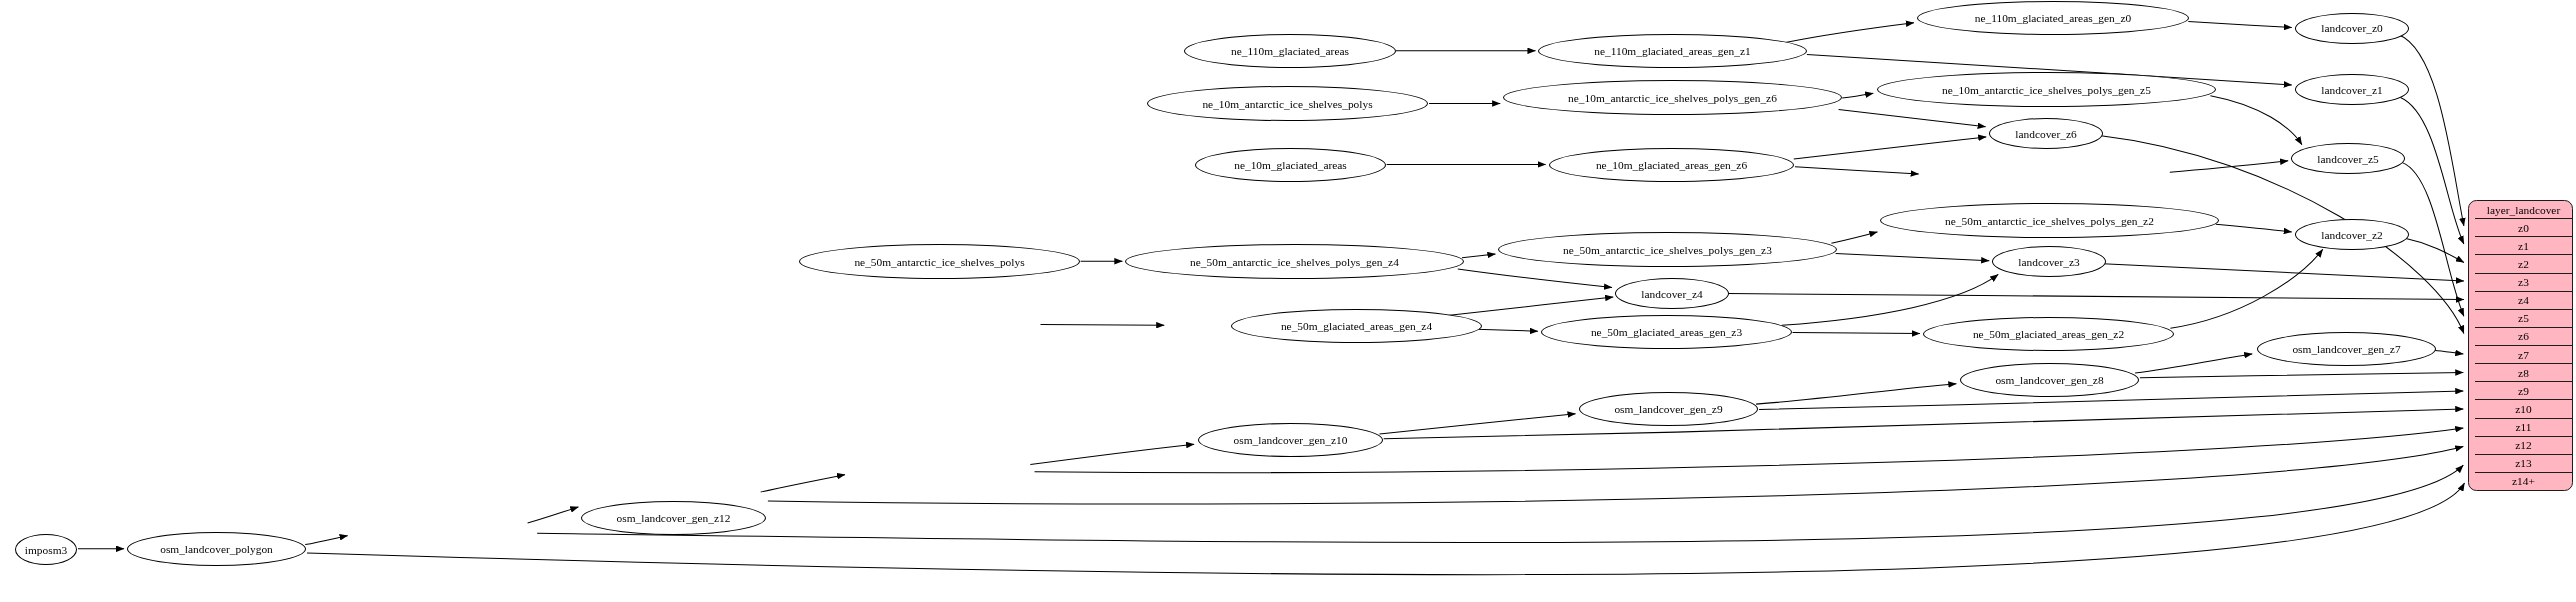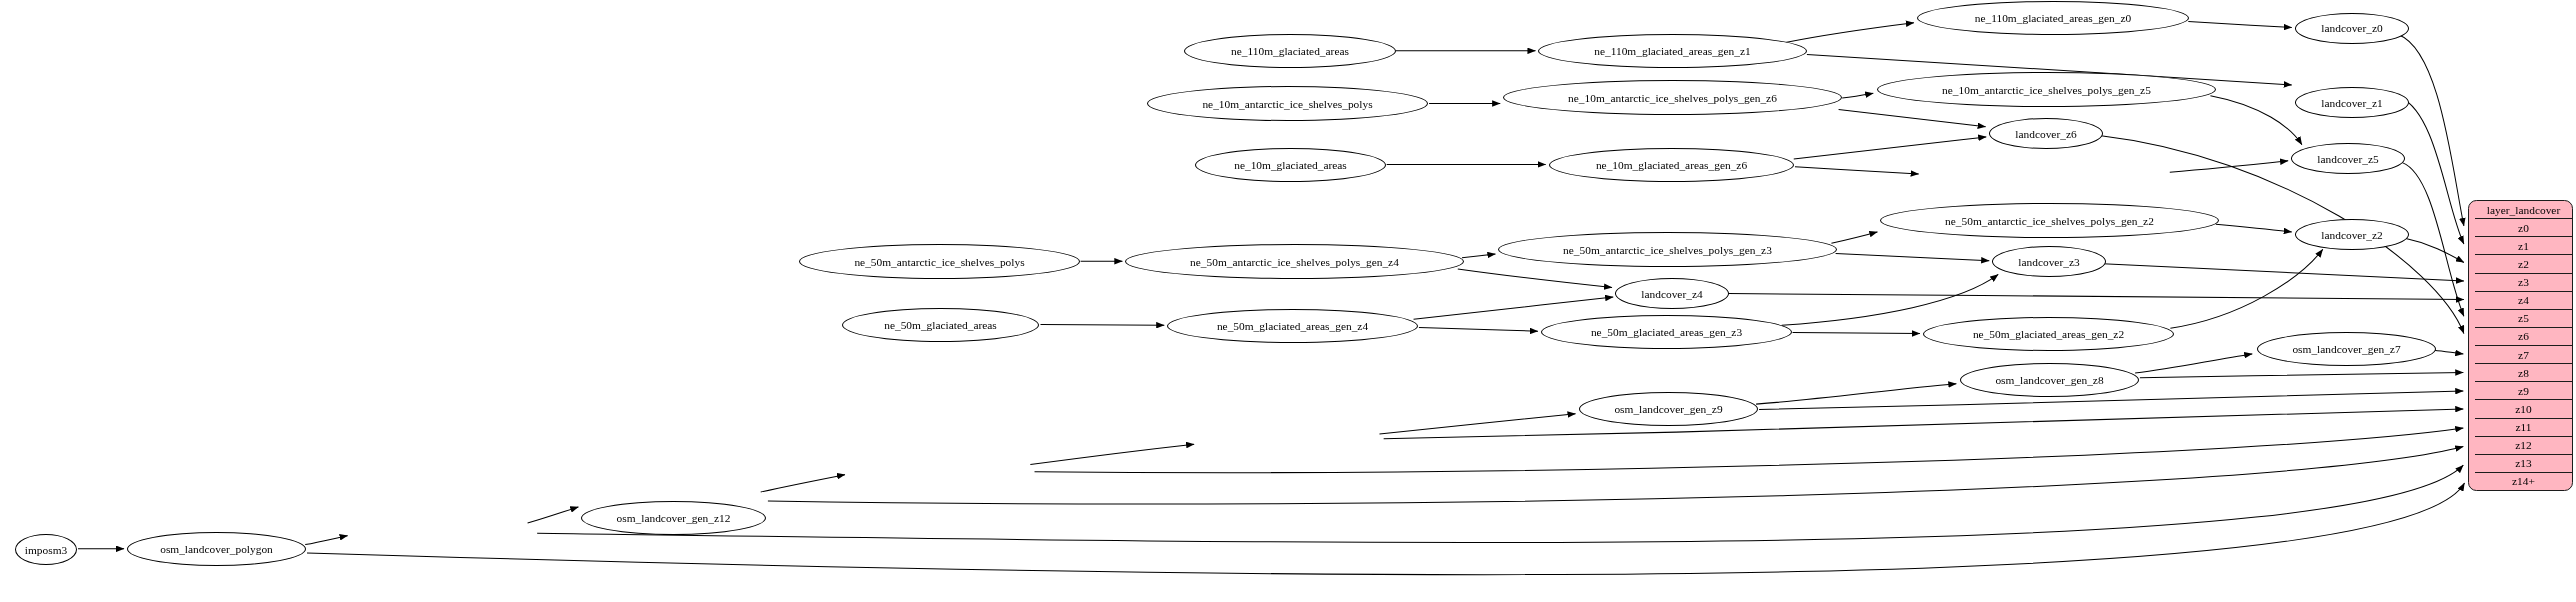--- a/index.html
+++ b/index.html
@@ -104,47 +104,47 @@
       <path d="M2999,266 C3110,254 3215,241 3321,229" marker-end="url(#arrow)"></path>
       <path d="M3628,288 C3695,283 3762,276 3826,269" marker-end="url(#arrow)"></path>
       <path d="M4017,272 C4072,293 4088,455 4120,529" marker-end="url(#arrow)"></path>
       <path d="M3513,227 C3810,262 4075,440 4120,558" marker-end="url(#arrow)"></path>
     </g>
   </svg>
 
   <div class="nd" style="left:15px;top:534px;width:62px;height:31px">imposm3</div>
   <div class="nd" style="left:127px;top:532px;width:179px;height:34px">osm_landcover_polygon</div>
   <div class="nd" style="left:581px;top:501px;width:185px;height:34px">osm_landcover_gen_z12</div>
+  <div class="nd" style="left:1198px;top:423px;width:185px;height:34px">osm_landcover_gen_z10</div>
   <div class="nd" style="left:1579px;top:392px;width:179px;height:34px">osm_landcover_gen_z9</div>
   <div class="nd" style="left:1960px;top:363px;width:179px;height:34px">osm_landcover_gen_z8</div>
   <div class="nd" style="left:2257px;top:332px;width:179px;height:34px">osm_landcover_gen_z7</div>
 
-  <div class="nd" style="left:842px;top:308px;width:197px;height:34px">ne_50m_glaciated_areas</div>
-  <div class="nd" style="left:1167px;top:309px;width:251px;height:34px">ne_50m_glaciated_areas_gen_z4</div>
+  <div class="nd" style="left:1231px;top:309px;width:251px;height:34px">ne_50m_glaciated_areas_gen_z4</div>
   <div class="nd" style="left:1541px;top:315px;width:251px;height:34px">ne_50m_glaciated_areas_gen_z3</div>
   <div class="nd" style="left:1923px;top:317px;width:251px;height:34px">ne_50m_glaciated_areas_gen_z2</div>
 
   <div class="nd" style="left:799px;top:244px;width:281px;height:35px">ne_50m_antarctic_ice_shelves_polys</div>
   <div class="nd" style="left:1125px;top:244px;width:339px;height:35px">ne_50m_antarctic_ice_shelves_polys_gen_z4</div>
   <div class="nd" style="left:1498px;top:232px;width:339px;height:35px">ne_50m_antarctic_ice_shelves_polys_gen_z3</div>
   <div class="nd" style="left:1880px;top:203px;width:339px;height:35px">ne_50m_antarctic_ice_shelves_polys_gen_z2</div>
 
   <div class="nd" style="left:1615px;top:278px;width:114px;height:31px">landcover_z4</div>
   <div class="nd" style="left:1992px;top:246px;width:114px;height:31px">landcover_z3</div>
   <div class="nd" style="left:2295px;top:219px;width:114px;height:31px">landcover_z2</div>
 
   <div class="nd" style="left:1195px;top:148px;width:191px;height:34px">ne_10m_glaciated_areas</div>
   <div class="nd" style="left:1549px;top:148px;width:245px;height:34px">ne_10m_glaciated_areas_gen_z6</div>
   <div class="nd" style="left:2291px;top:143px;width:114px;height:31px">landcover_z5</div>
   <div class="nd" style="left:1989px;top:118px;width:114px;height:31px">landcover_z6</div>
 
   <div class="nd" style="left:1147px;top:86px;width:281px;height:35px">ne_10m_antarctic_ice_shelves_polys</div>
   <div class="nd" style="left:1503px;top:80px;width:339px;height:35px">ne_10m_antarctic_ice_shelves_polys_gen_z6</div>
   <div class="nd" style="left:1877px;top:72px;width:339px;height:35px">ne_10m_antarctic_ice_shelves_polys_gen_z5</div>
-  <div class="nd" style="left:2295px;top:87px;width:114px;height:31px">landcover_z1</div>
+  <div class="nd" style="left:2295px;top:74px;width:114px;height:31px">landcover_z1</div>
   <div class="nd" style="left:2295px;top:12.6px;width:114px;height:31px">landcover_z0</div>
 
   <div class="nd" style="left:1184px;top:34px;width:212px;height:34px">ne_110m_glaciated_areas</div>
   <div class="nd" style="left:1538px;top:34px;width:269px;height:34px">ne_110m_glaciated_areas_gen_z1</div>
   <div class="nd" style="left:1917px;top:1.2px;width:272px;height:34px">ne_110m_glaciated_areas_gen_z0</div>
 
   <div class="dbtable">
     <div class="dbt-header">layer_landcover</div>
     <div class="dbt-row">z0</div>
     <div class="dbt-row">z1</div>

